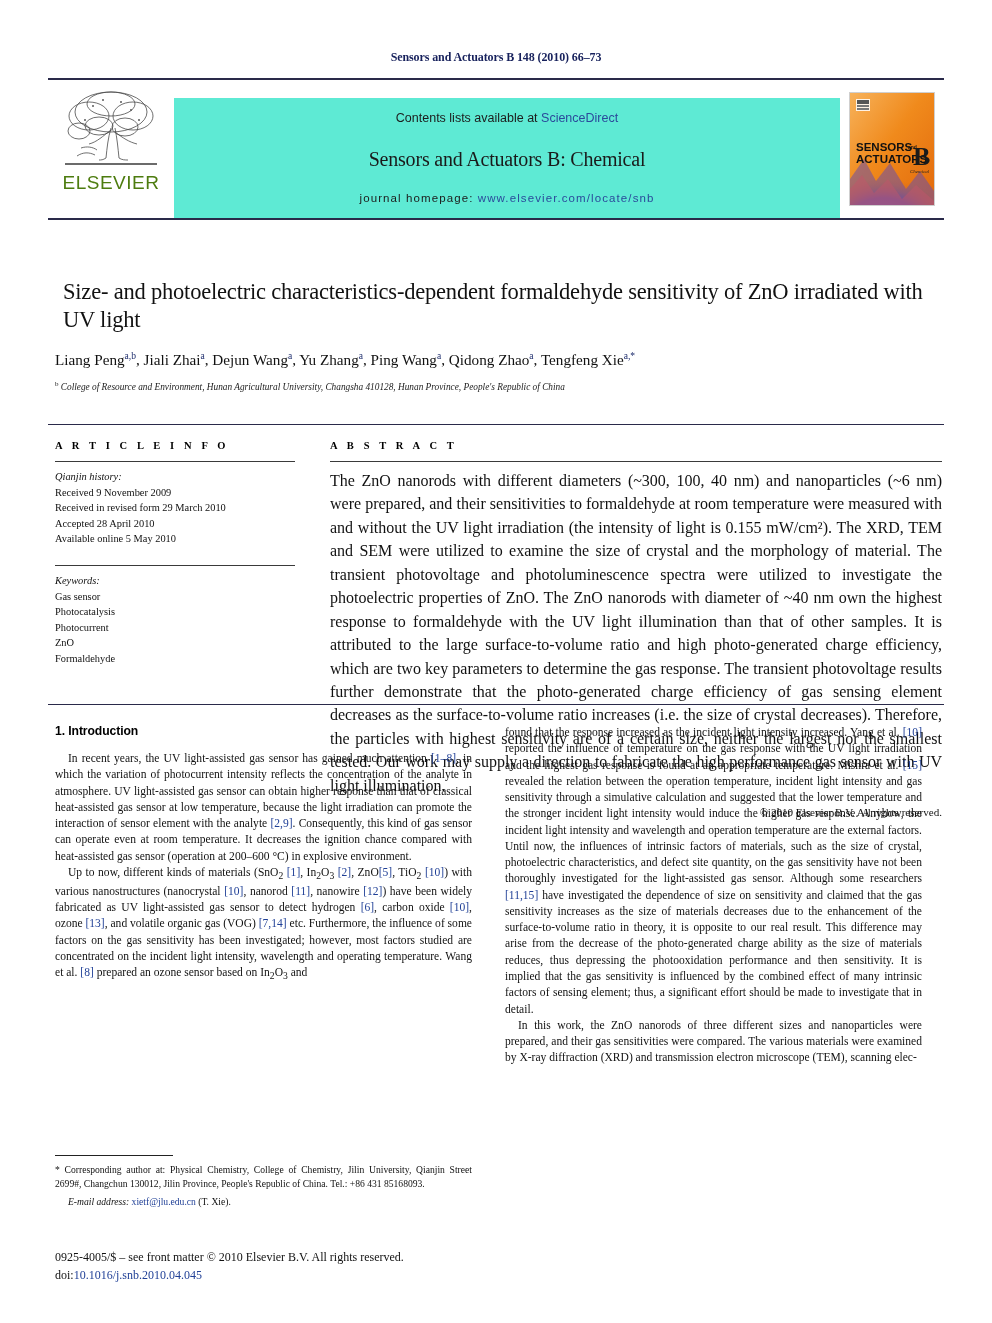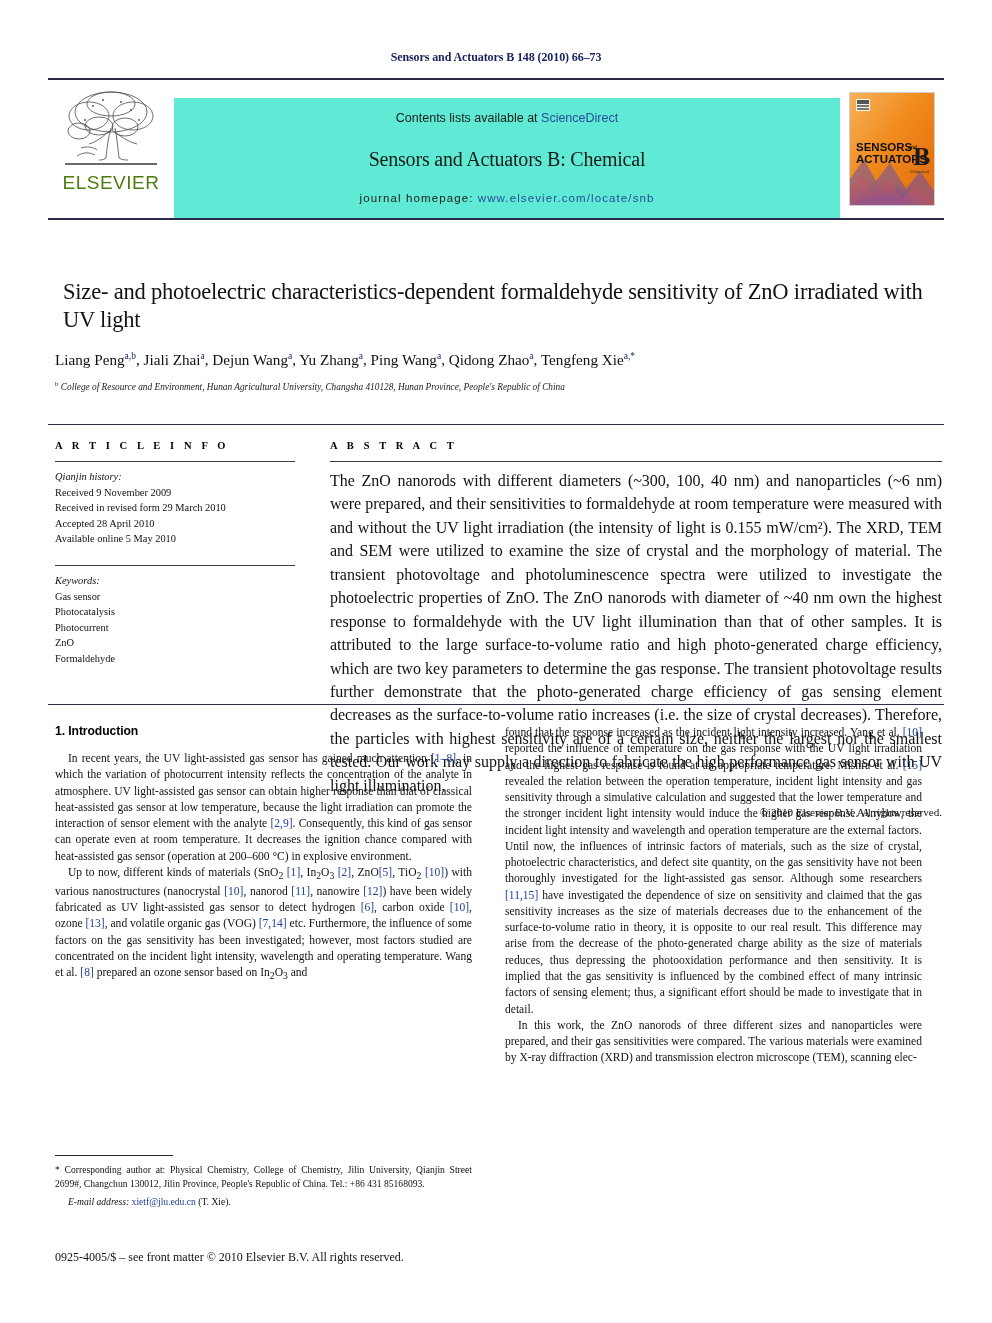--- a/index.html
+++ b/index.html
@@ -439,15 +439,16 @@
     <div class="fn-rule"></div>
     <div class="fn-text"><span class="star">*</span> Corresponding author at: Physical Chemistry, College of Chemistry, Jilin University, Qianjin Street 2699#, Changchun 130012, Jilin Province, People's Republic of China. Tel.: +86 431 85168093.</div>
     <div class="email-line">
       <span class="em-lbl">E-mail address:</span>
       <span class="em-addr">xietf@jlu.edu.cn</span><span> (T. Xie).</span>
     </div>
   </div>
 
   <div class="issn-block">
     <div>0925-4005/$ – see front matter © 2010 Elsevier B.V. All rights reserved.</div>
+    <div><span>doi:</span><span class="doi-link">10.1016/j.snb.2010.04.045</span></div>
   </div>
 
 </div>
 
 </body></html>

